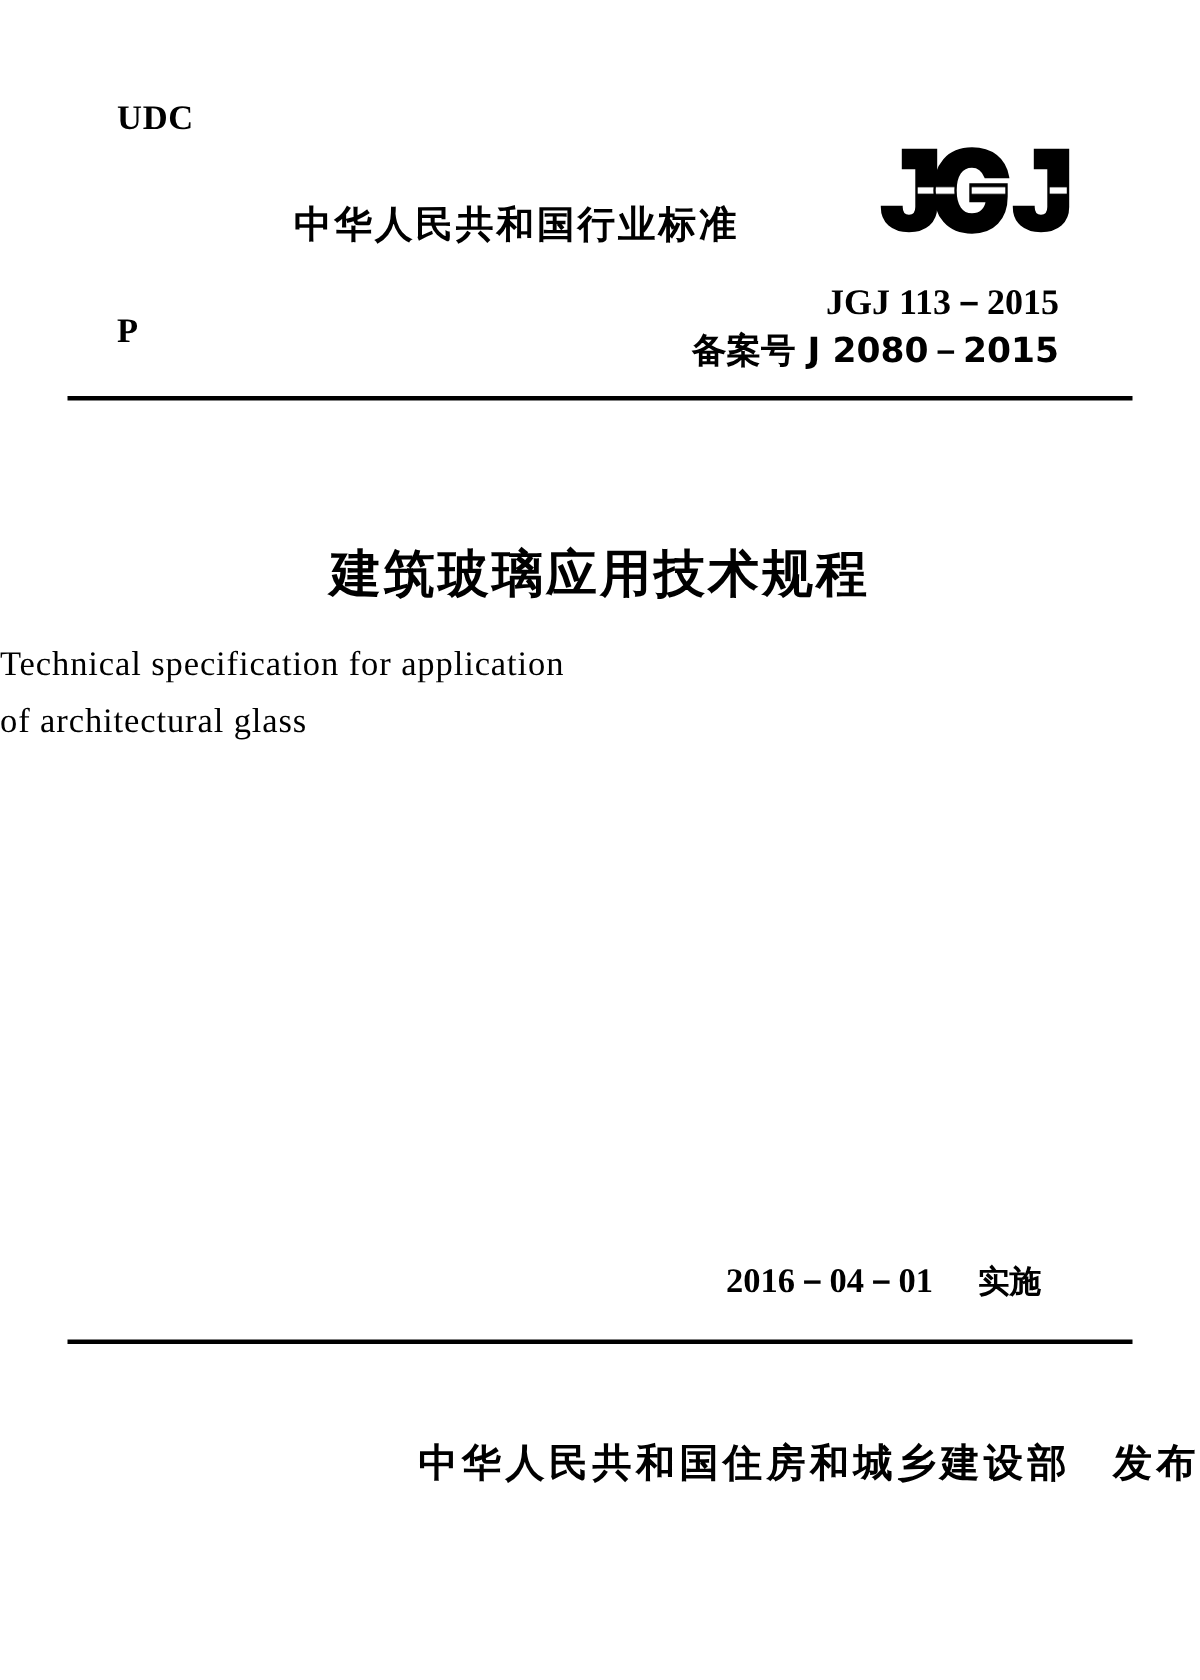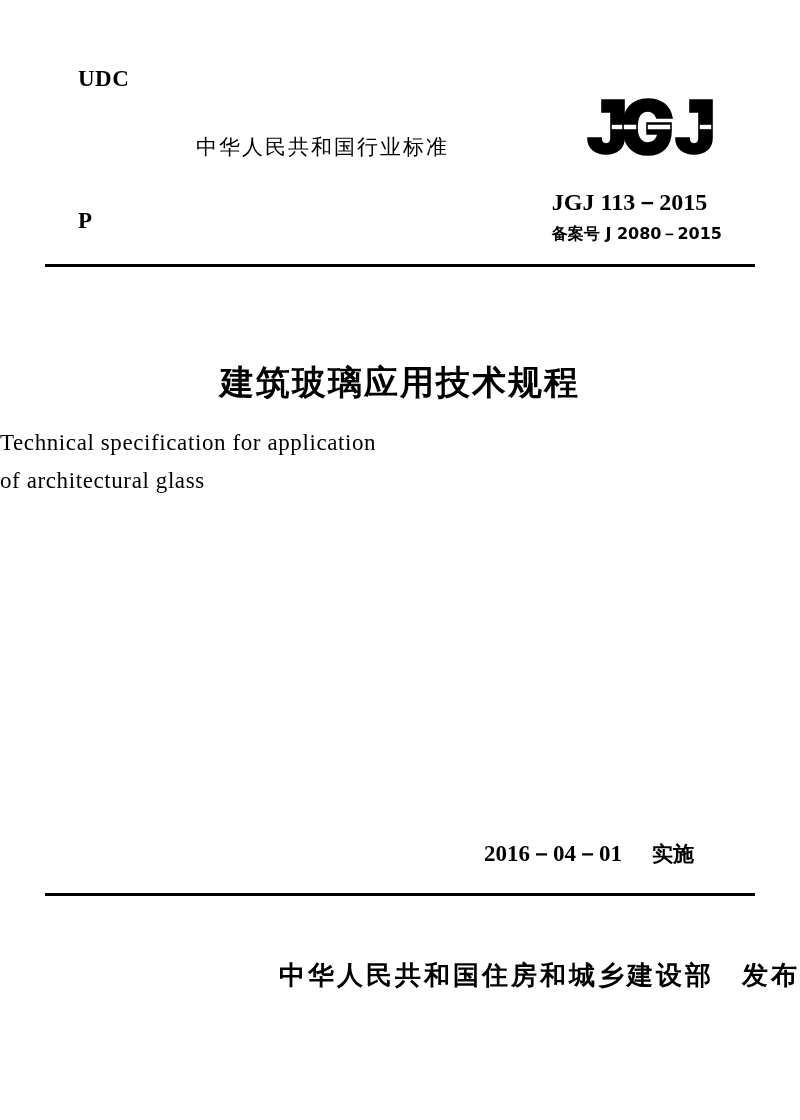--- a/index.html
+++ b/index.html
@@ -42,47 +42,48 @@
     font-family: "Liberation Serif", serif;
     font-weight: bold;
     font-size: 23px;
   }
 
   .national-line {
     position: absolute;
     left: 196px;
     top: 133px;
     font-family: "DejaVu Sans", sans-serif;
-    font-weight: normal;
-    font-size: 21px;
+    font-weight: bold;
+    font-size: 25px;
     letter-spacing: 2px;
   }
 
   
   .jgj-logo {
     position: absolute;
     left: 572px;
     top: 96px;
     width: 152px;
     height: 62px;
   }
 
   .std-number {
     position: absolute;
-    right: 78px;
+    right: 94px;
     top: 186px;
+    text-align: right;
     font-family: "Liberation Serif", serif;
     font-weight: bold;
     font-size: 24px;
     line-height: 32px;
     white-space: nowrap;
   }
   .std-number .line2 {
     font-family: "DejaVu Sans", sans-serif;
-    font-size: 16px;
+    font-size: 23px;
   }
 
   .rule-top {
     position: absolute;
     left: 45px;
     top: 264px;
     width: 710px;
     height: 3px;
     background: #000;
   }

